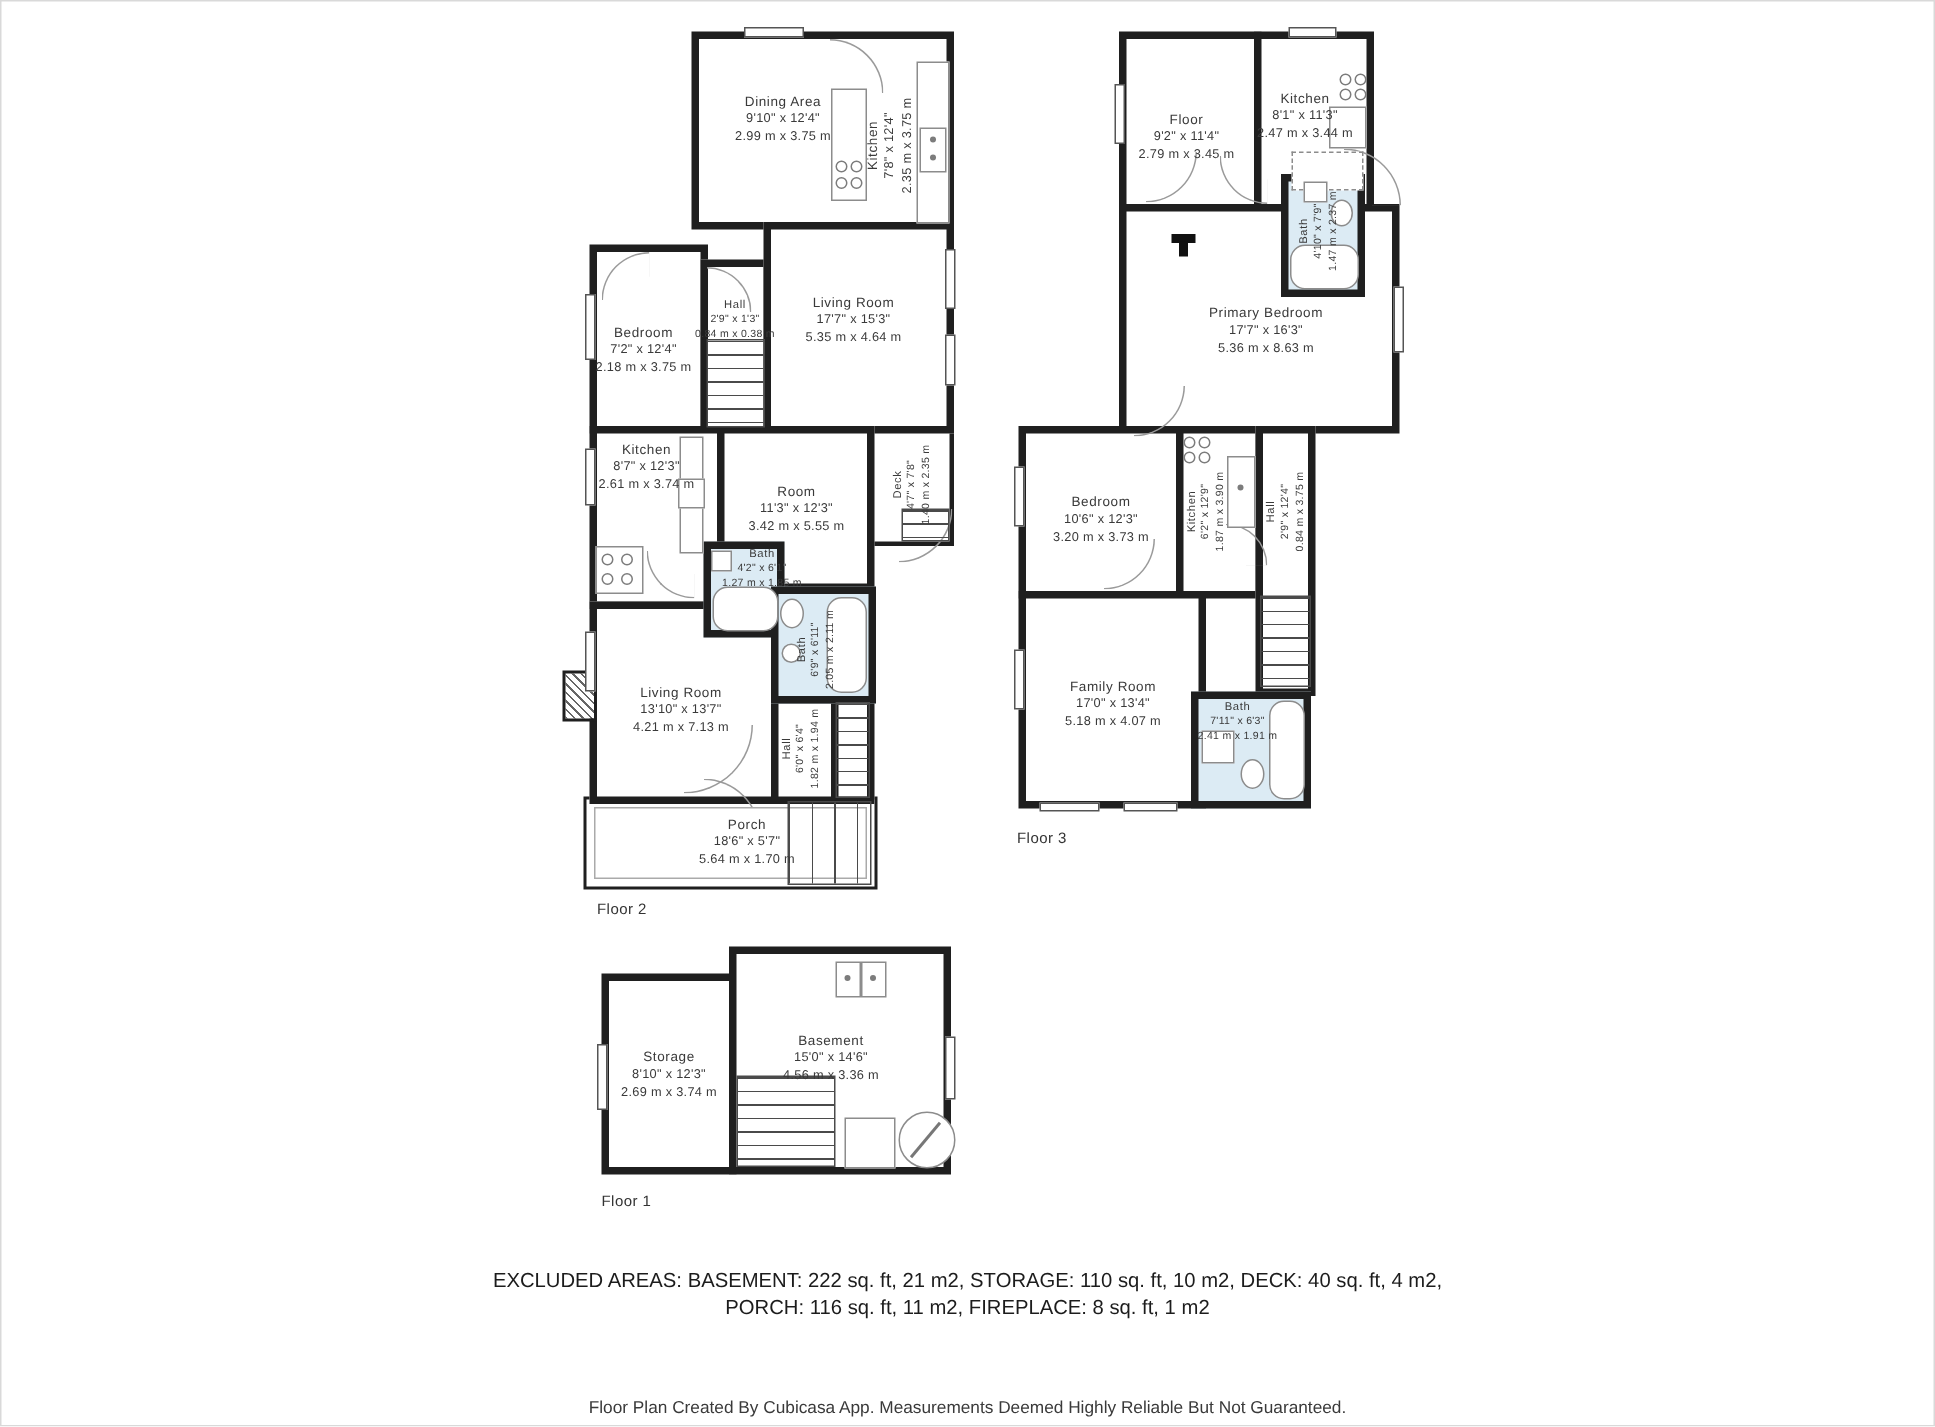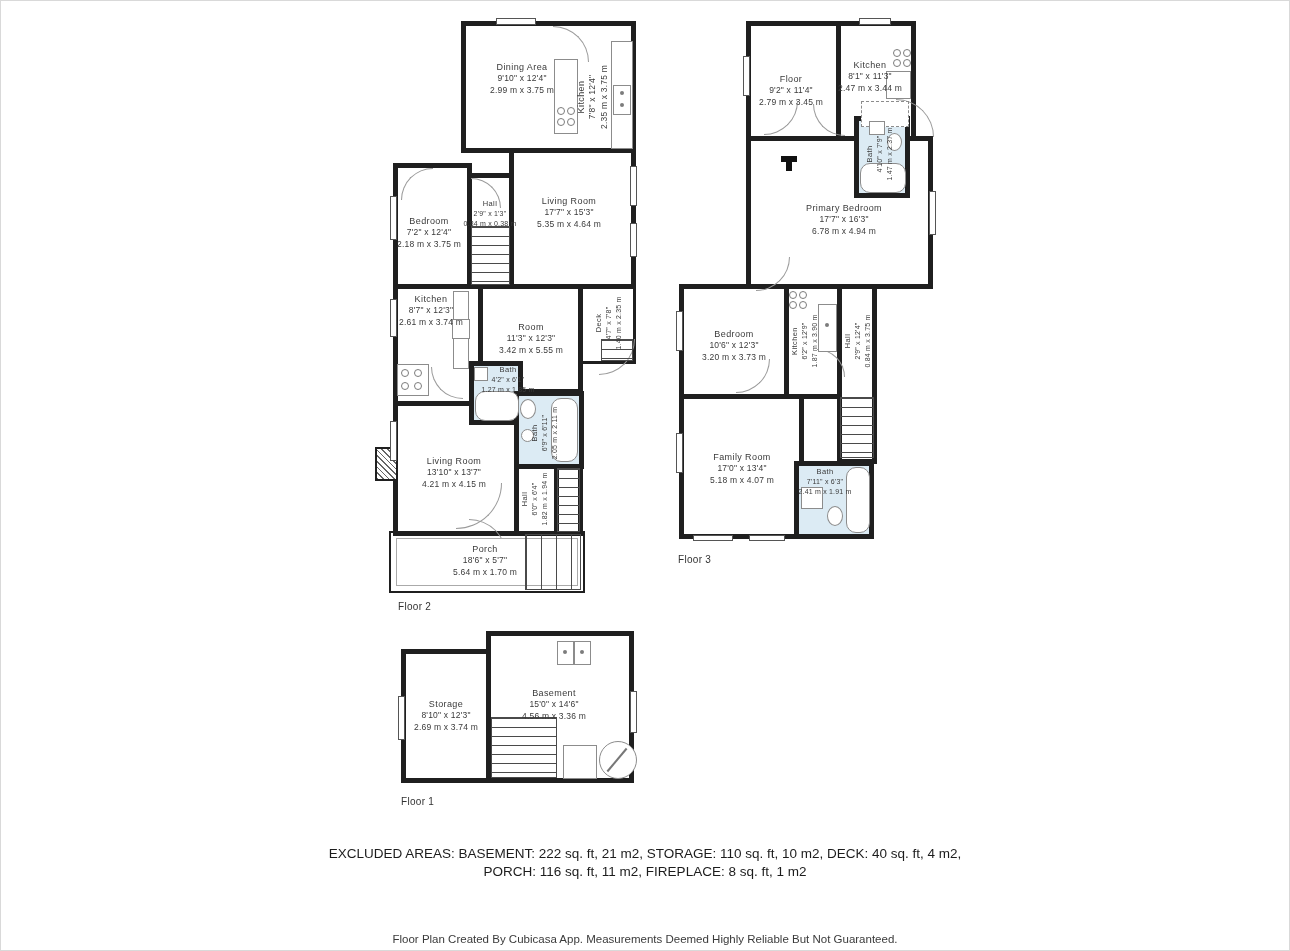--- a/index.html
+++ b/index.html
@@ -141,28 +141,28 @@
     <span class="mt">1.27 m x 1.85 m</span>
   </div>
   <div class="lbl rot sm" style="left:543px;top:432px">
     <span class="nm">Bath</span>
     <span class="ft">6'9" x 6'11"</span>
     <span class="mt">2.05 m x 2.11 m</span>
   </div>
   <div class="lbl" style="left:453px;top:472px">
     <span class="nm">Living Room</span>
     <span class="ft">13'10" x 13'7"</span>
-    <span class="mt">4.21 m x 4.15 m</span>
+    <span class="mt">4.21 m x 7.13 m</span>
   </div>
   <div class="lbl rot sm" style="left:533px;top:498px">
     <span class="nm">Hall</span>
     <span class="ft">6'0" x 6'4"</span>
     <span class="mt">1.82 m x 1.94 m</span>
   </div>
-  <div class="lbl" style="left:484px;top:560px">
+  <div class="lbl" style="left:497px;top:560px">
     <span class="nm">Porch</span>
     <span class="ft">18'6" x 5'7"</span>
     <span class="mt">5.64 m x 1.70 m</span>
   </div>
   <div class="floorlbl" style="left:397px;top:600px">Floor 2</div>
 
   <div class="room" style="left:745px;top:20px;width:95px;height:120px"></div>
   <div class="room" style="left:835px;top:20px;width:80px;height:120px"></div>
   <div class="room" style="left:745px;top:135px;width:187px;height:153px"></div>
   <div class="room" style="left:678px;top:283px;width:110px;height:115px"></div>
@@ -222,21 +222,21 @@
     <span class="mt">2.47 m x 3.44 m</span>
   </div>
   <div class="lbl rot sm" style="left:878px;top:153px">
     <span class="nm">Bath</span>
     <span class="ft">4'10" x 7'9"</span>
     <span class="mt">1.47 m x 2.37 m</span>
   </div>
   <div class="lbl" style="left:843px;top:219px">
     <span class="nm">Primary Bedroom</span>
     <span class="ft">17'7" x 16'3"</span>
-    <span class="mt">6.78 m x 4.94 m</span>
+    <span class="mt">5.36 m x 8.63 m</span>
   </div>
   <div class="lbl" style="left:733px;top:345px">
     <span class="nm">Bedroom</span>
     <span class="ft">10'6" x 12'3"</span>
     <span class="mt">3.20 m x 3.73 m</span>
   </div>
   <div class="lbl rot sm" style="left:803px;top:340px">
     <span class="nm">Kitchen</span>
     <span class="ft">6'2" x 12'9"</span>
     <span class="mt">1.87 m x 3.90 m</span>

